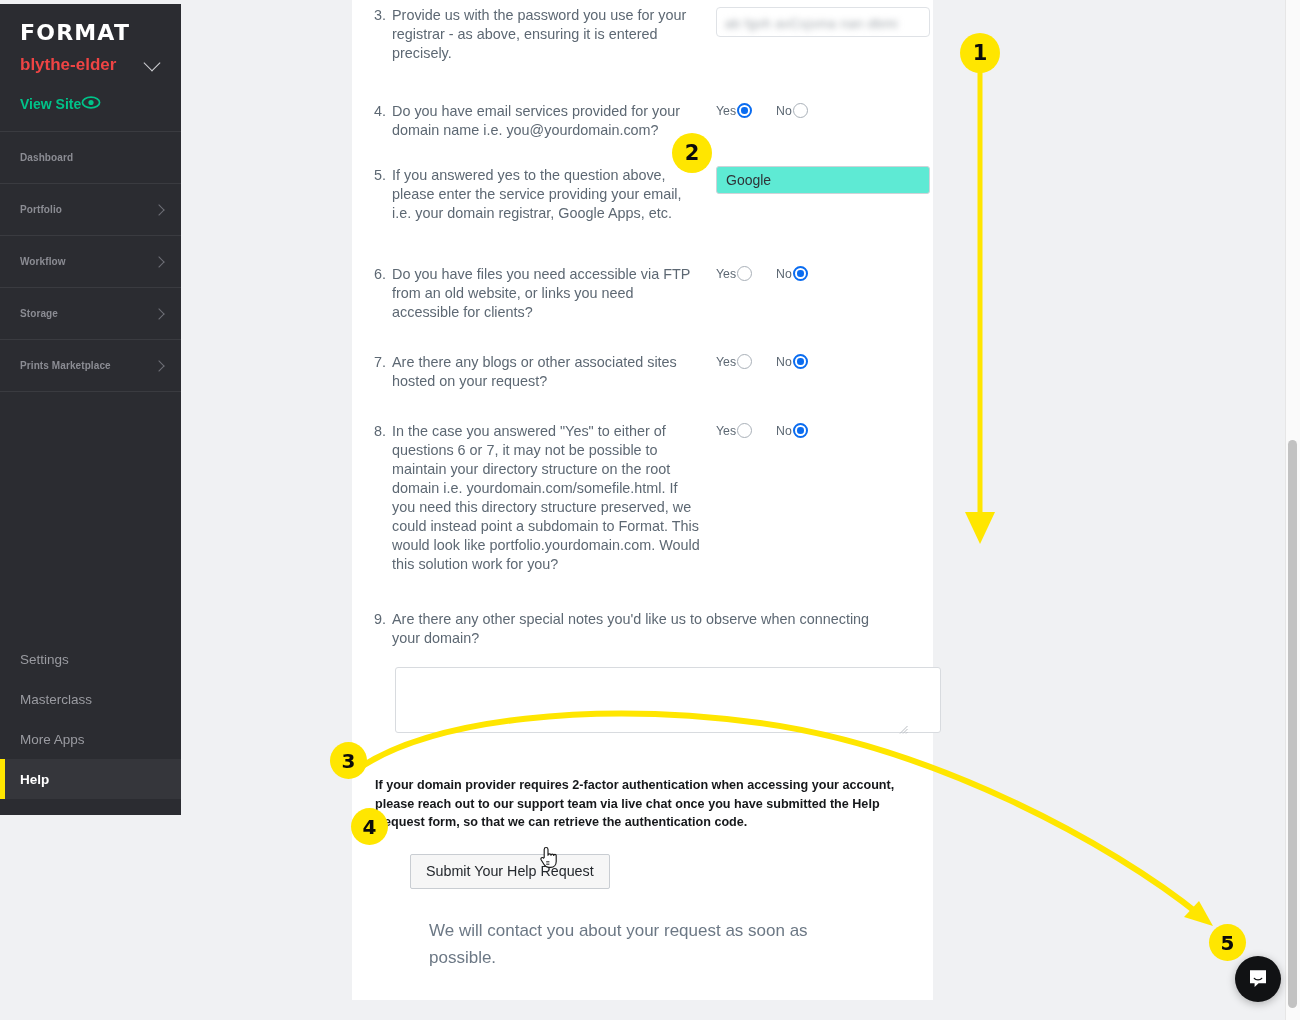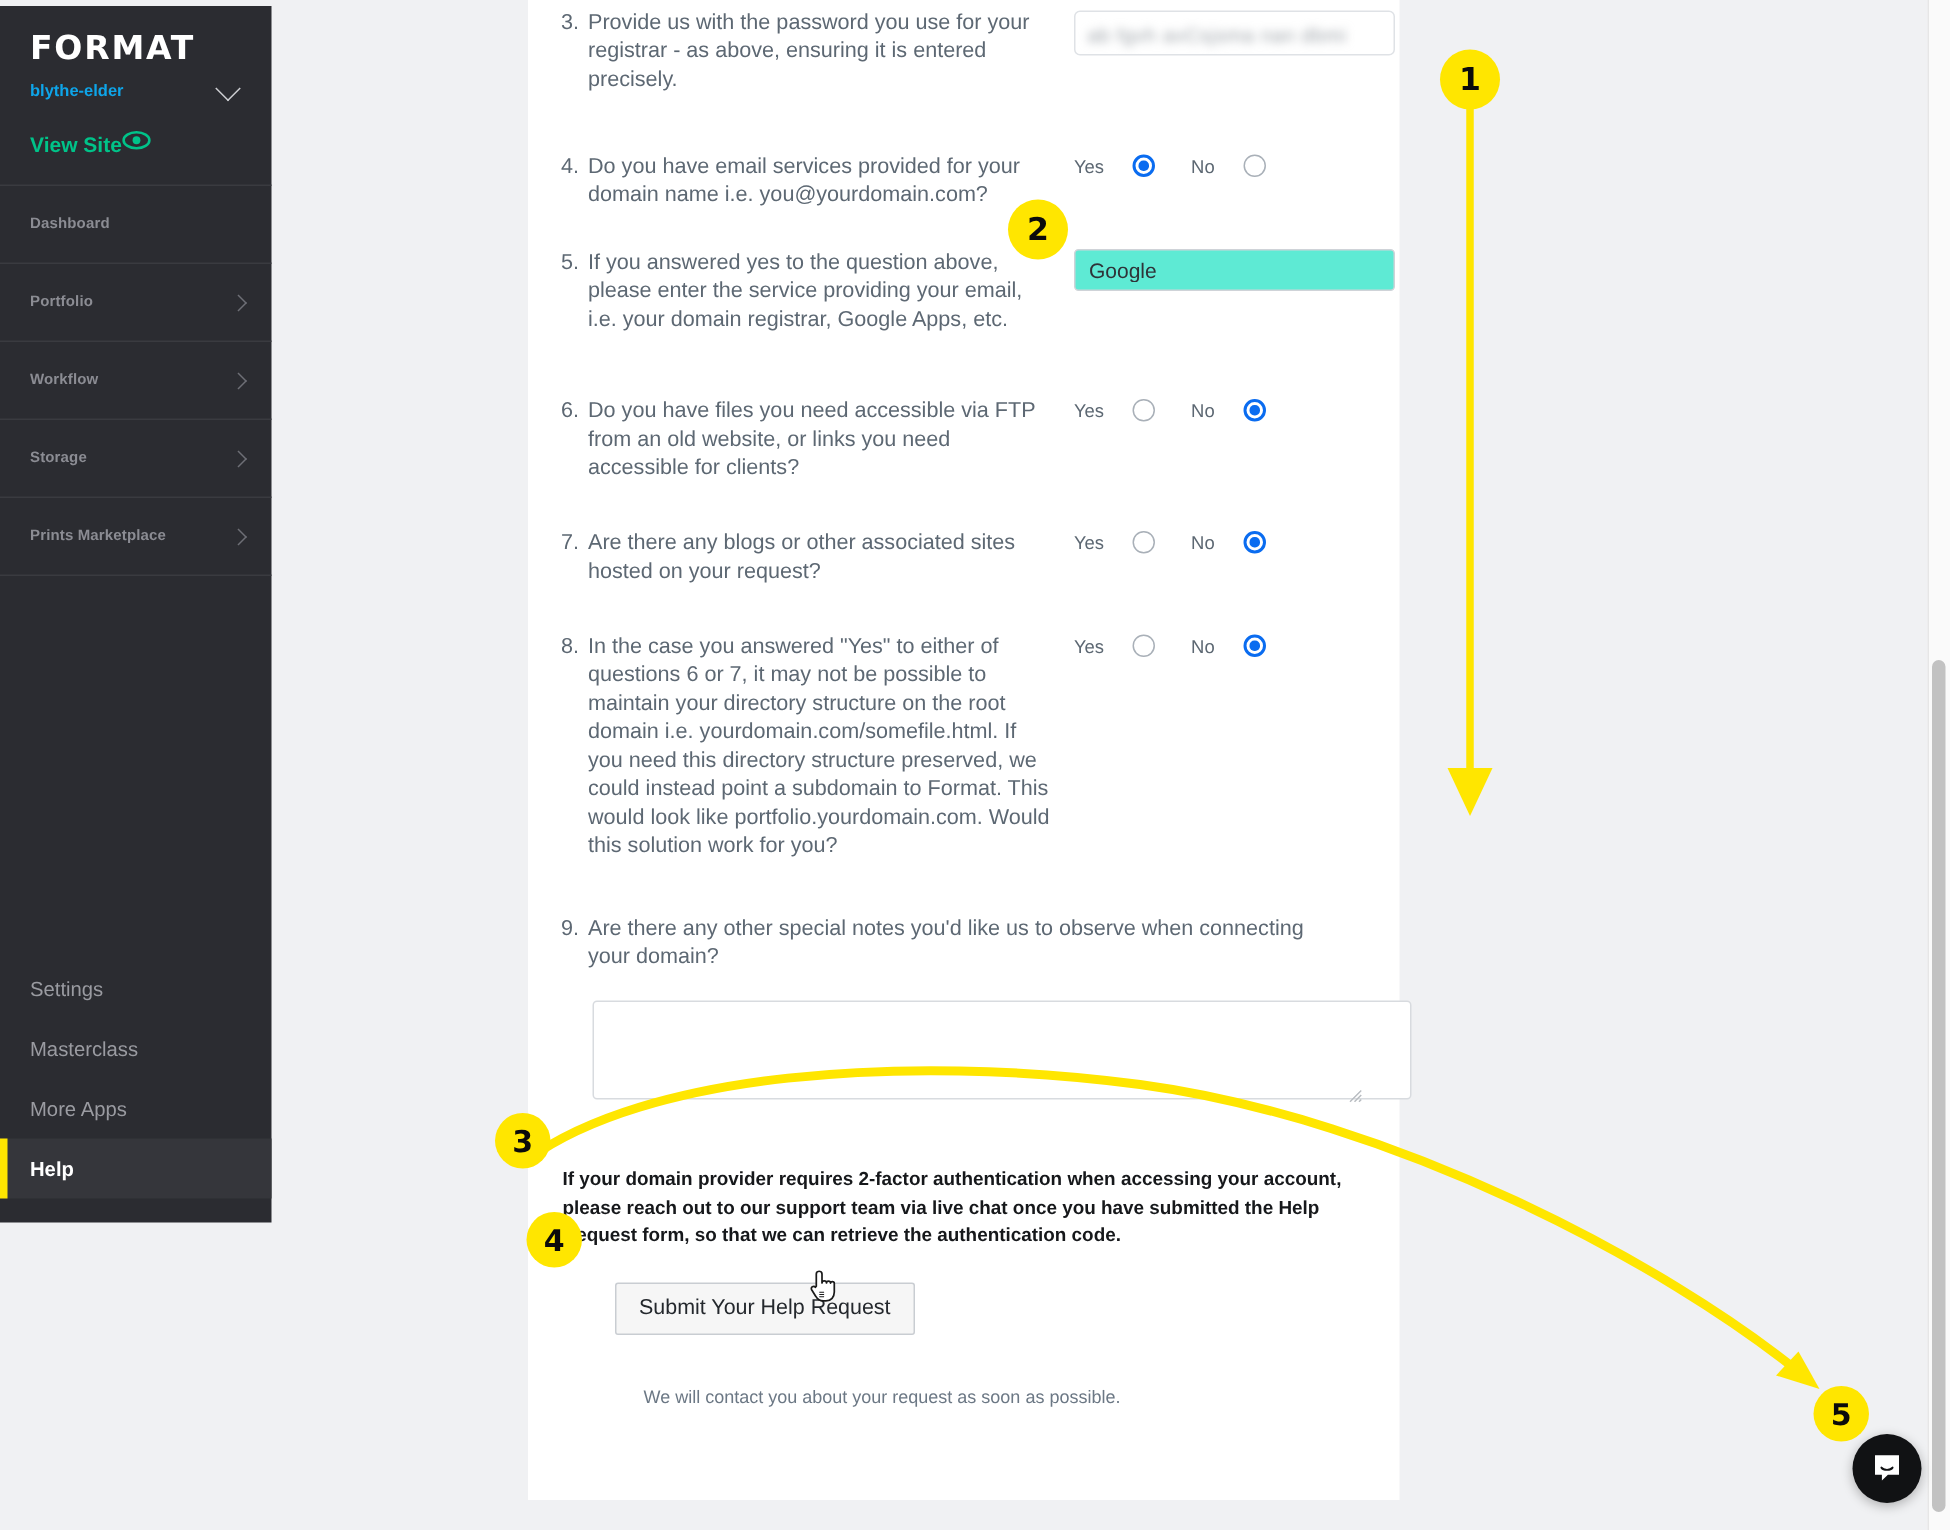--- a/index.html
+++ b/index.html
@@ -21,21 +21,21 @@
     padding:16px 20px 0 20px;
   }
   .brand-logo{
     color:#ffffff;font-size:22px;font-weight:bold;letter-spacing:1.2px;
     font-family:"DejaVu Sans",sans-serif;
   }
   .account-row{
     display:flex;align-items:center;justify-content:space-between;
     padding:10px 20px 0 20px;
   }
-  .account-name{color:#0ea5e9;font-size:11px;font-weight:bold;}
+  .account-name{color:#ef4444;font-size:17px;font-weight:bold;}
   .chev-down{
     width:11px;height:11px;border-right:1.6px solid #cfd0d4;border-bottom:1.6px solid #cfd0d4;
     transform:rotate(45deg);margin-top:-5px;margin-right:3px;
   }
   .viewsite-row{
     display:flex;align-items:center;
     padding:20px 20px 18px 20px;
   }
   .viewsite-label{color:#00c389;font-size:14px;font-weight:bold;}
   .eye-icon{display:block;}
@@ -81,21 +81,21 @@
   .q-text{
     width:330px;flex:0 0 330px;
     color:#5d6873;font-size:14.4px;line-height:19px;
     display:flex;
   }
   .q-num{flex:0 0 18px;text-align:left;}
   .q-body{flex:1;}
   .q-ctrl{flex:1;display:flex;align-items:flex-start;}
 
   .radio-group{display:flex;align-items:center;gap:24px;}
-  .radio-pair{display:flex;align-items:center;gap:19px;}
+  .radio-pair{display:flex;align-items:center;gap:1px;}
   .radio-lbl{color:#5d6873;font-size:12.3px;}
   .radio{
     width:15px;height:15px;border-radius:50%;
     border:1.6px solid #a9b0b8;box-sizing:border-box;
     background:#fff;display:flex;align-items:center;justify-content:center;
   }
   .radio.on{border-color:#0a6cf0;border-width:2px;}
   .radio.on:after{
     content:"";width:6.5px;height:6.5px;border-radius:50%;background:#0a6cf0;
   }
@@ -134,21 +134,21 @@
     color:#16181b;font-size:12.6px;font-weight:bold;line-height:18.5px;width:546px;
   }
   .submit-btn{
     display:inline-block;
     border:1px solid #c9cdd2;border-radius:2px;background:#f6f6f6;
     color:#24282d;font-size:14.3px;
     font-family:"Liberation Sans",sans-serif;
     padding:8px 15px 9px 15px;cursor:pointer;
   }
   .closing{
-    color:#6c7885;font-size:12px;line-height:27px;
+    color:#6c7885;font-size:17px;line-height:27px;
   }
 
   
   .anno{position:absolute;z-index:40;}
   .bubble{
     border-radius:50%;background:#ffe600;
     display:flex;align-items:center;justify-content:center;
     color:#0b0b0b;font-family:"DejaVu Sans",sans-serif;font-weight:bold;
   }
   .svg-layer{position:absolute;left:0;top:0;width:1300px;height:1020px;z-index:30;pointer-events:none;}

